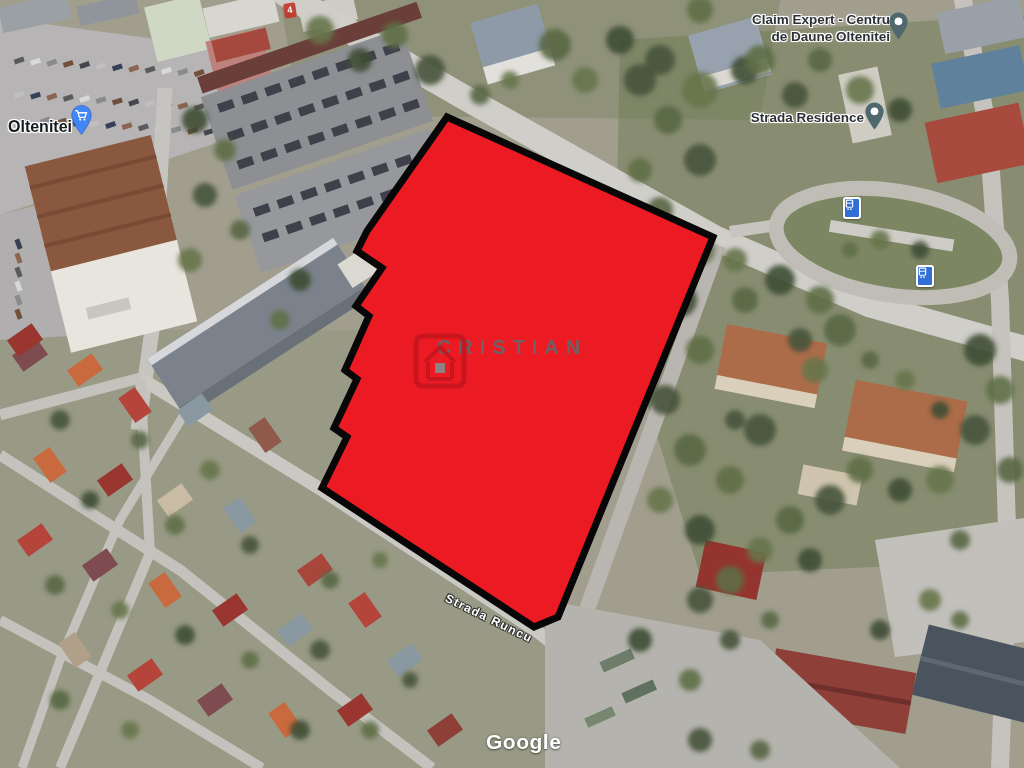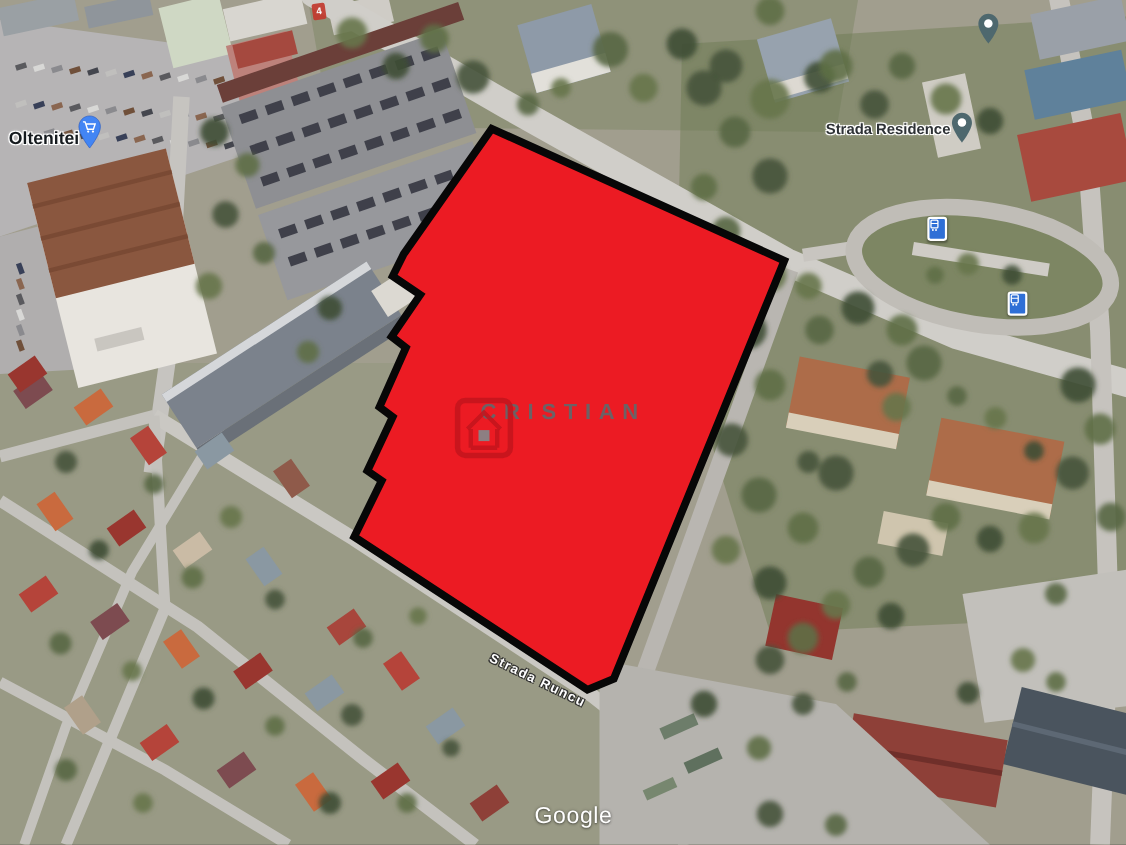--- a/index.html
+++ b/index.html
@@ -9,23 +9,23 @@
   .label{position:absolute;white-space:nowrap;color:#2d3135;font-weight:600;
          text-shadow:-1px -1px 0 #fff,1px -1px 0 #fff,-1px 1px 0 #fff,1px 1px 0 #fff,0 0 3px #fff;}
   .lbl-kaufland{left:8px;top:118px;font-size:16px;color:#151a1e;}
   .lbl-claim{right:134px;top:11px;font-size:13.5px;line-height:17px;text-align:right;}
   .lbl-olympus{right:160px;top:110px;font-size:13.5px;}
   .pin{position:absolute;}
   .street-label{position:absolute;left:449px;top:591px;font-size:12px;font-weight:700;
         letter-spacing:1.5px;color:#fff;transform:rotate(26deg);transform-origin:left top;
         text-shadow:-1px -1px 0 rgba(45,45,45,.95),1px -1px 0 rgba(45,45,45,.95),
                     -1px 1px 0 rgba(45,45,45,.95),1px 1px 0 rgba(45,45,45,.95);}
-  .google-wm{position:absolute;left:486px;top:730px;font-size:21px;font-weight:400;color:#fff;
+  .google-wm{position:absolute;left:486px;top:730px;font-size:21px;font-weight:700;color:#fff;
         letter-spacing:.5px;text-shadow:0 1px 2px rgba(0,0,0,.45),0 0 3px rgba(0,0,0,.3);}
-  .watermark{position:absolute;left:412px;top:332px;width:200px;text-align:center;opacity:.92;margin-top:28px;}
+  .watermark{position:absolute;left:412px;top:332px;width:200px;text-align:center;opacity:.92;}
   .watermark .wm-text{display:block;margin-top:4px;font-size:20px;font-weight:700;
         letter-spacing:7px;color:#63676b;}
   .tram{position:absolute;width:14px;height:18px;background:#2f6fd6;border:2px solid #fff;
         border-radius:3px;box-shadow:0 1px 2px rgba(0,0,0,.35);display:flex;align-items:center;justify-content:center;}
   .route-marker{position:absolute;left:284px;top:3px;width:12px;height:15px;background:#c23a2e;
         border-radius:2px;transform:rotate(-8deg);color:#fff;font-size:9px;font-weight:700;
         text-align:center;line-height:15px;opacity:.92;}
 </style>
 </head>
 <body>
@@ -367,20 +367,24 @@
   <div class="label lbl-kaufland">Oltenitei</div>
   <svg class="pin" style="left:70px;top:104px;" width="23" height="32" viewBox="0 0 24 34">
     <path d="M12 1.5C6.2 1.5 1.6 6.1 1.6 11.9c0 7.6 10.4 20.6 10.4 20.6s10.4-13 10.4-20.6C22.4 6.1 17.8 1.5 12 1.5z" stroke="#2a5bc0" stroke-width=".6" fill="#4285f4"></path>
     <g stroke="#fff" stroke-width="1.4" fill="none">
       <path d="M5.5 7.2h2l.8 2.1M8.3 9.3h9l-1.7 5H9.9z"></path>
       <circle cx="10.6" cy="16.6" r="1.1" fill="#fff" stroke="none"></circle>
       <circle cx="15.2" cy="16.6" r="1.1" fill="#fff" stroke="none"></circle>
     </g>
   </svg>
 
+  <div class="label lbl-claim">
+    <div>Claim Expert - Centru</div>
+    <div>de Daune Oltenitei</div>
+  </div>
   <svg class="pin" style="left:888px;top:11px;" width="21" height="30" viewBox="0 0 24 34">
     <path d="M12 1.5C6.2 1.5 1.6 6.1 1.6 11.9c0 7.6 10.4 20.6 10.4 20.6s10.4-13 10.4-20.6C22.4 6.1 17.8 1.5 12 1.5z" fill="#4e686e"></path>
     <circle cx="12" cy="11.7" r="4.4" fill="#fff"></circle>
   </svg>
 
   <div class="label lbl-olympus">Strada Residence</div>
   <svg class="pin" style="left:864px;top:101px;" width="21" height="30" viewBox="0 0 24 34">
     <path d="M12 1.5C6.2 1.5 1.6 6.1 1.6 11.9c0 7.6 10.4 20.6 10.4 20.6s10.4-13 10.4-20.6C22.4 6.1 17.8 1.5 12 1.5z" fill="#4e686e"></path>
     <circle cx="12" cy="11.7" r="4.4" fill="#fff"></circle>
   </svg>

